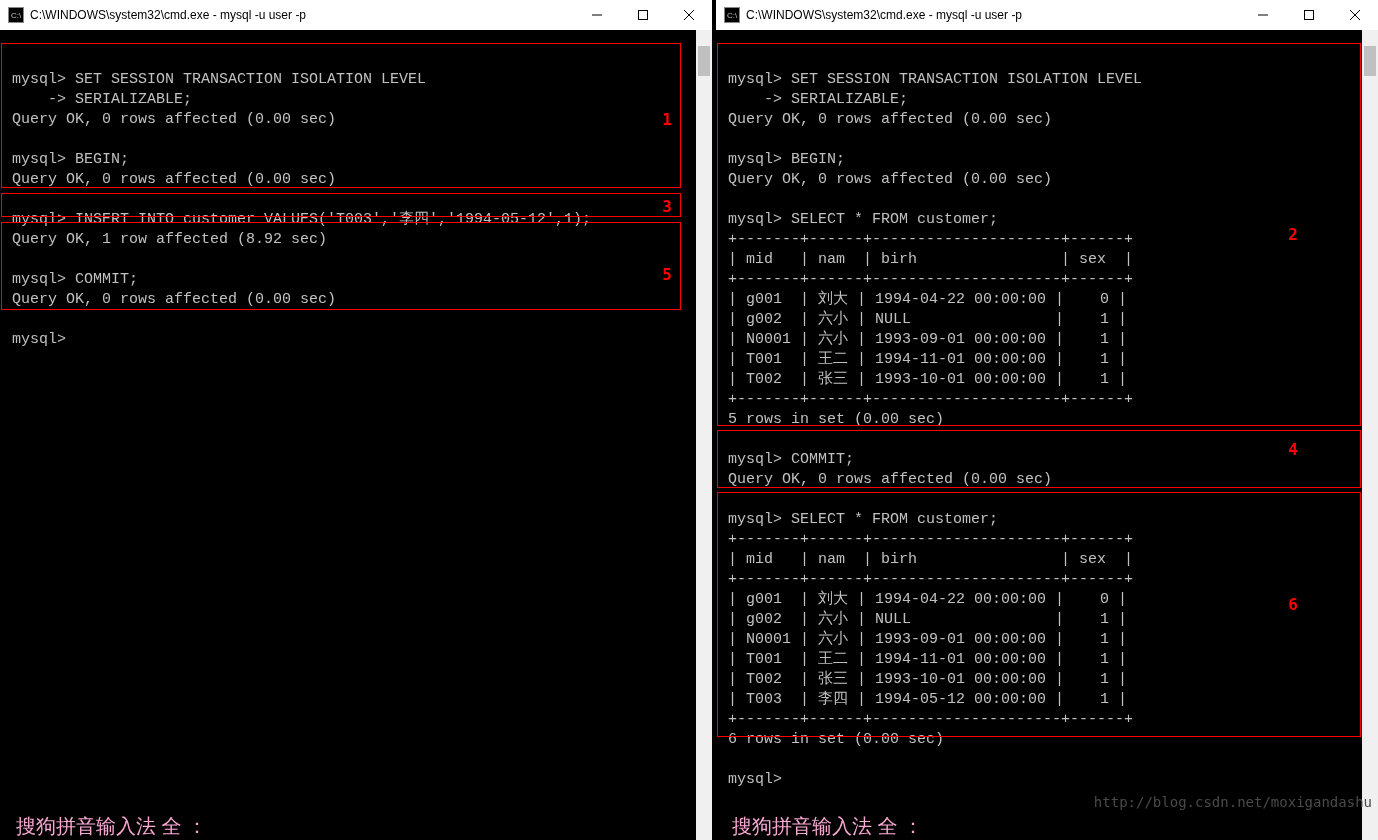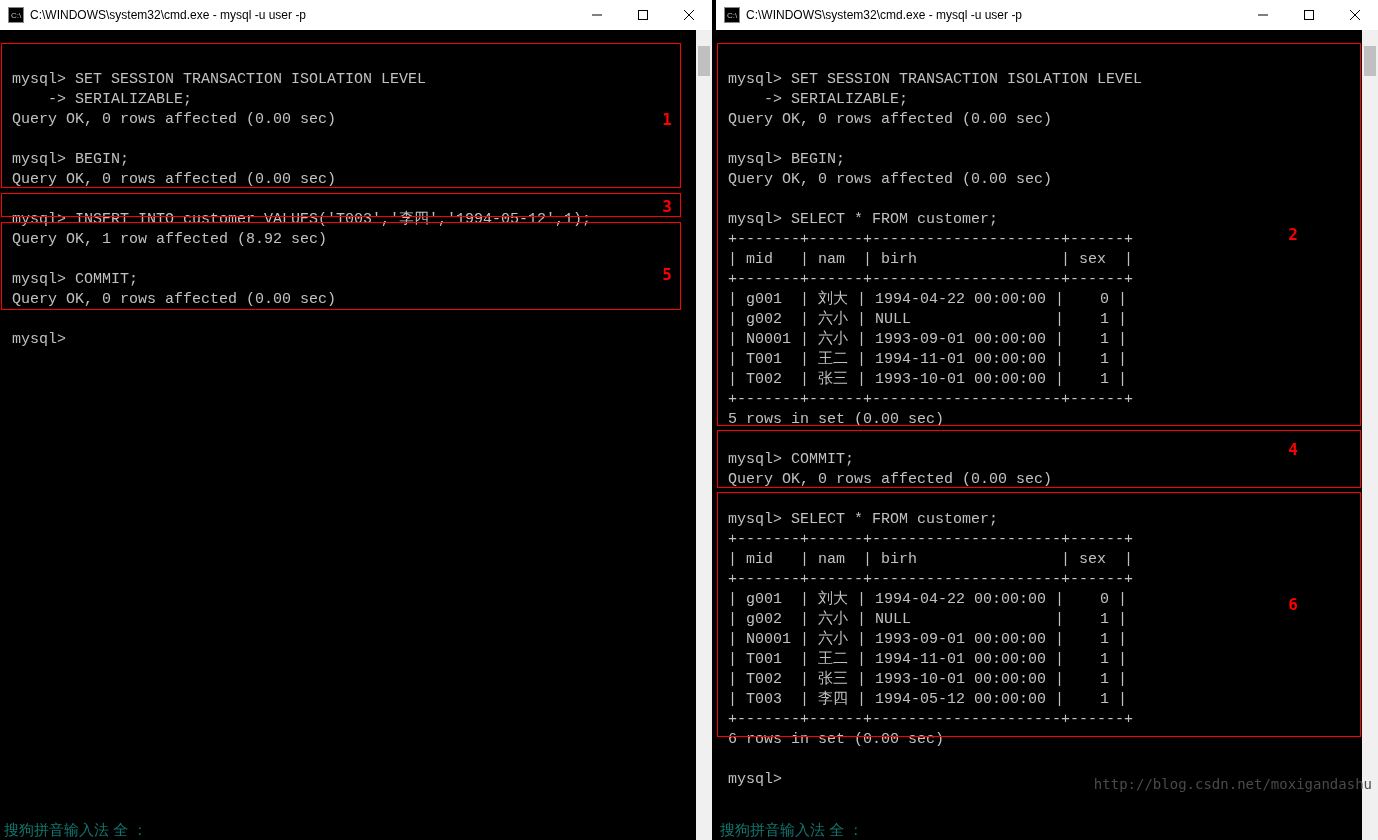--- a/index.html
+++ b/index.html
@@ -12,22 +12,22 @@
 .title-text { flex:1; white-space:nowrap; overflow:hidden; }
 .win-btns { display:flex; }
 .win-btn { width:46px; height:30px; display:flex; align-items:center; justify-content:center; font-size:10px; color:#000; }
 .win-btn svg { width:10px; height:10px; }
 .term { position:relative; padding:12px; background:#000; height:calc(100% - 30px); overflow:hidden; }
 .term-content { position:relative; white-space:pre; line-height:20px; letter-spacing:0; color:#c0c0c0; padding-top:28px; }
 .scrollbar { position:absolute; right:0; top:0; width:16px; height:100%; background:#f0f0f0; }
 .scrollbar::before { content:""; position:absolute; top:16px; left:2px; width:12px; height:30px; background:#c0c0c0; }
 .box { position:absolute; border:1px solid #f00; pointer-events:none; }
 .num { position:absolute; color:#f00; font-weight:bold; font-size:16px; font-family:Consolas,monospace; }
-.ime { position:absolute; bottom:0; left:4px; color:#0f766e; font-size:15px; font-family:"Microsoft YaHei",sans-serif; }
-.watermark { position:absolute; right:6px; bottom:48px; color:#4a4a4a; font-size:14px; font-family:Consolas,monospace; }
+.ime { position:absolute; bottom:0; left:16px; color:#f9a8d4; font-size:20px; font-family:"Microsoft YaHei",sans-serif; }
+.watermark { position:absolute; right:6px; bottom:30px; color:#4a4a4a; font-size:14px; font-family:Consolas,monospace; }
 </style>
 </head>
 <body>
 
 <div class="win win-left">
   <div class="titlebar">
     <div class="app-icon">C:\</div>
     <div class="title-text">C:\WINDOWS\system32\cmd.exe - mysql  -u user -p</div>
     <div class="win-btns">
       <div class="win-btn">

